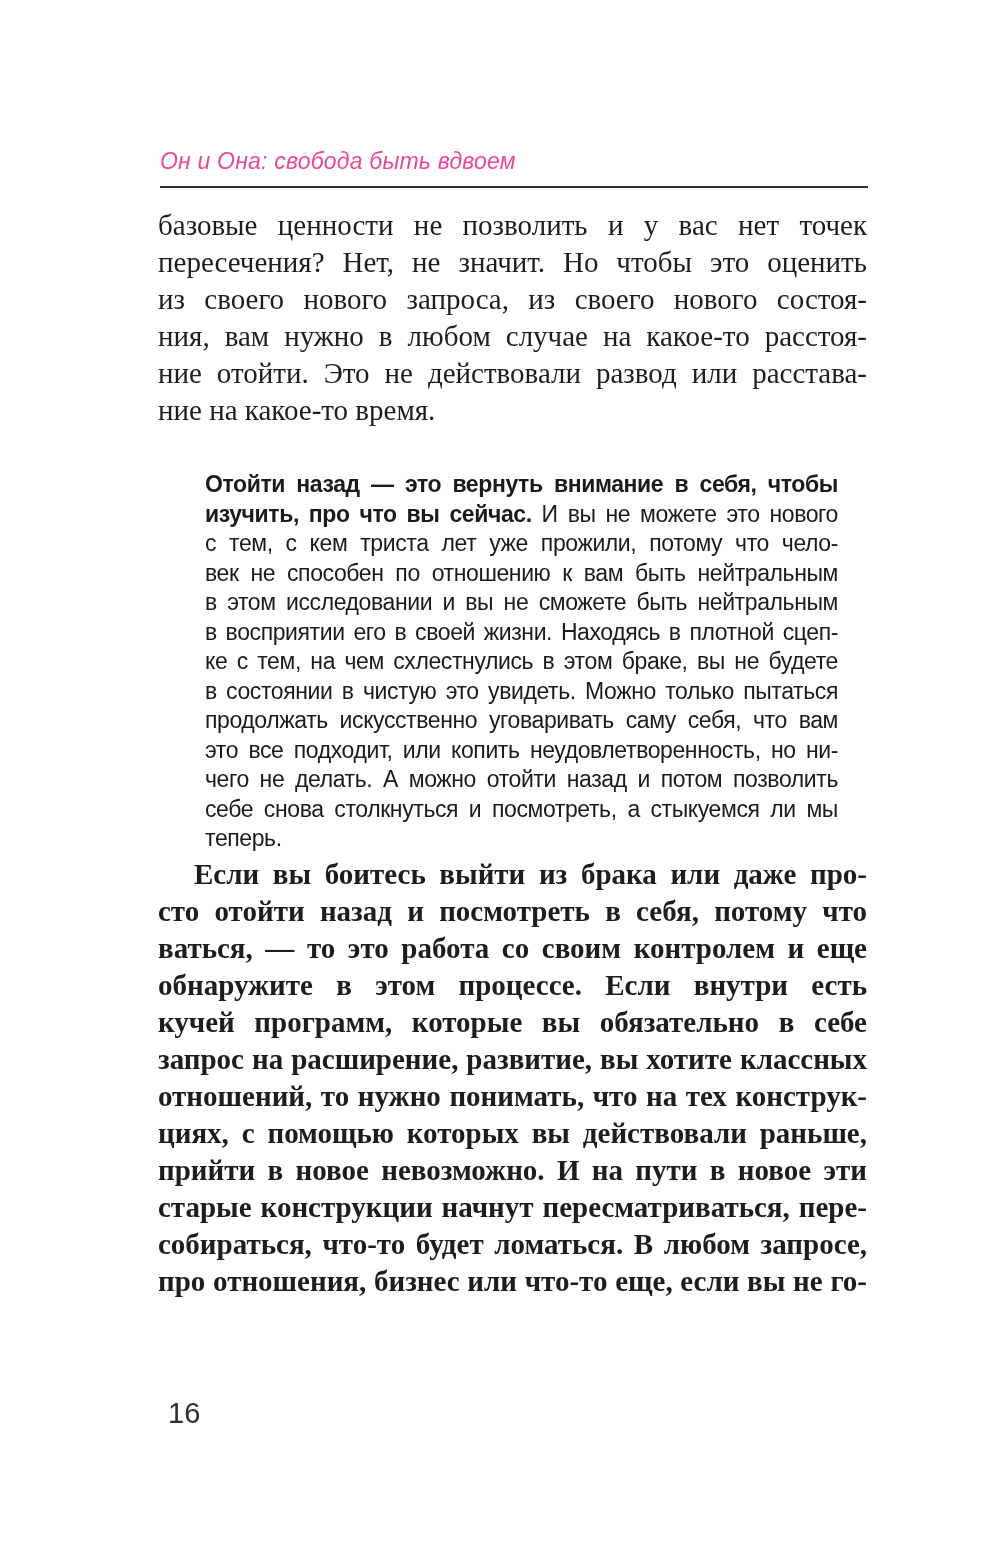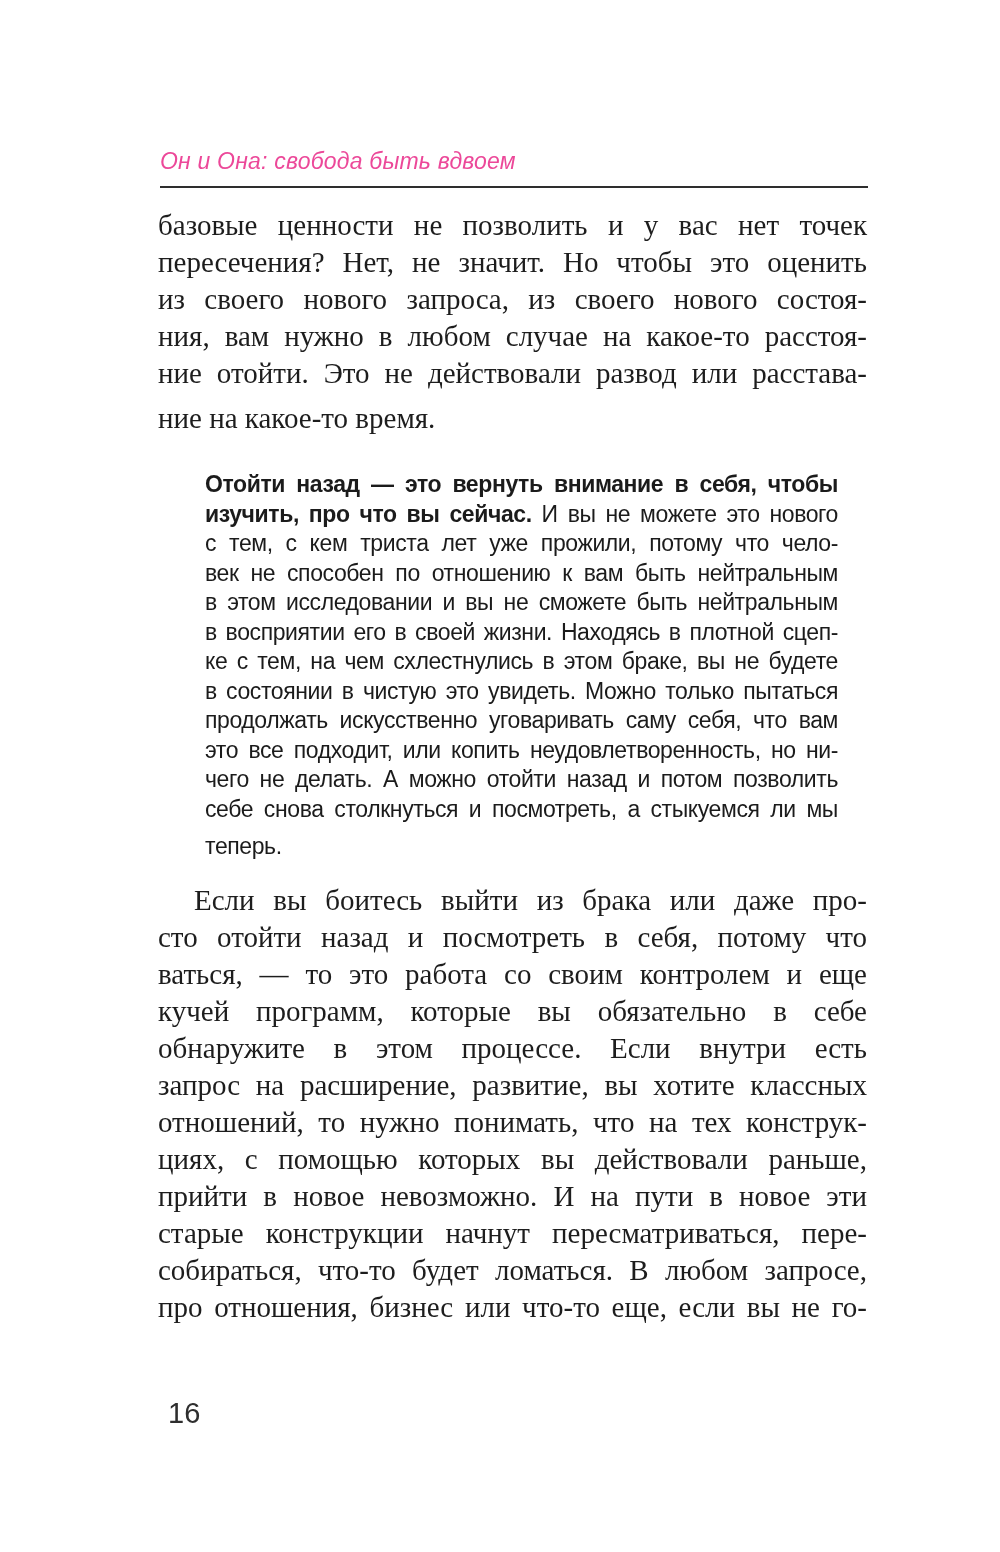--- a/index.html
+++ b/index.html
@@ -37,39 +37,38 @@
   .body-para {
     position: absolute;
     left: 158px;
     width: 709px;
     font-family: "Liberation Serif", serif;
     font-size: 29px;
     line-height: 37px;
     color: #1d1d1d;
   }
   .body-para-1 { top: 207px; }
-  .body-para-2 { top: 882px; }
+  .body-para-2 { top: 856px; font-weight: bold; }
   .pullquote {
     position: absolute;
     top: 470px;
     left: 205px;
     width: 633px;
     font-family: "Liberation Sans", sans-serif;
     font-size: 23px;
     line-height: 29.5px;
     color: #1b1b1b;
     letter-spacing: -0.4px;
   }
   .line {
     text-align: justify;
     text-align-last: justify;
   }
   .line.last {
     text-align-last: left;
-    margin-top: 8px;
   }
   .indent-first .line:first-child {
     text-indent: 36px;
   }
   .pullquote .b {
     font-weight: bold;
   }
   .page-number {
     position: absolute;
     top: 1396px;
@@ -111,22 +110,22 @@
       <div class="line"><span>это все подходит, или копить неудовлетворенность, но ни-</span></div>
       <div class="line"><span>чего не делать. А можно отойти назад и потом позволить</span></div>
       <div class="line"><span>себе снова столкнуться и посмотреть, а стыкуемся ли мы</span></div>
       <div class="line last"><span>теперь.</span></div>
     </div>
 
   <div class="body-para body-para-2 indent-first">
       <div class="line"><span>Если вы боитесь выйти из брака или даже про-</span></div>
       <div class="line"><span>сто отойти назад и посмотреть в себя, потому что</span></div>
       <div class="line"><span>ваться, — то это работа со своим контролем и еще</span></div>
+      <div class="line"><span>обнаружите в этом процессе. Если внутри есть</span></div>
       <div class="line"><span>кучей программ, которые вы обязательно в себе</span></div>
-      <div class="line"><span>обнаружите в этом процессе. Если внутри есть</span></div>
       <div class="line"><span>запрос на расширение, развитие, вы хотите классных</span></div>
       <div class="line"><span>отношений, то нужно понимать, что на тех конструк-</span></div>
       <div class="line"><span>циях, с помощью которых вы действовали раньше,</span></div>
       <div class="line"><span>прийти в новое невозможно. И на пути в новое эти</span></div>
       <div class="line"><span>старые конструкции начнут пересматриваться, пере-</span></div>
       <div class="line"><span>собираться, что-то будет ломаться. В любом запросе,</span></div>
       <div class="line"><span>про отношения, бизнес или что-то еще, если вы не го-</span></div>
     </div>
 
   <div class="page-number">16</div>

